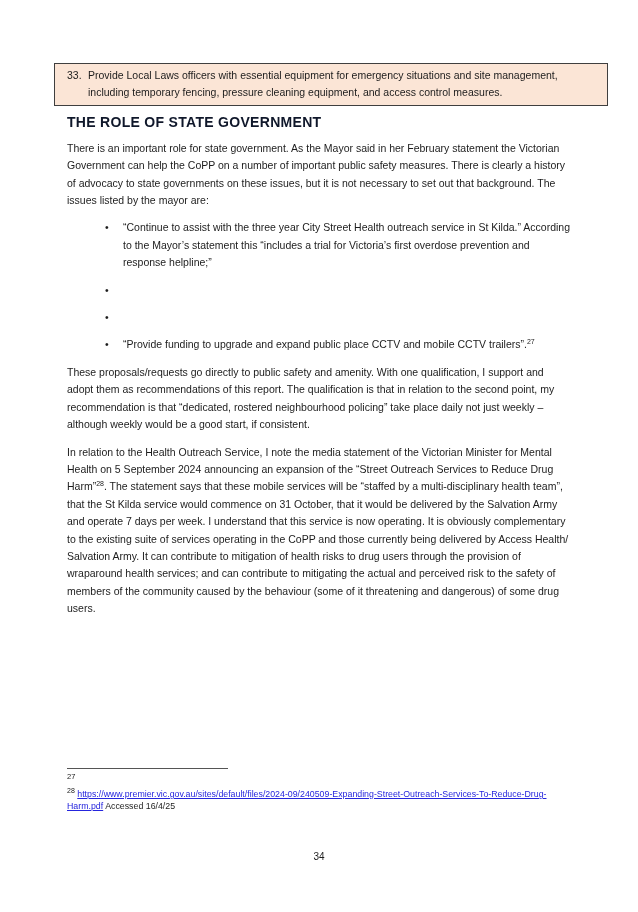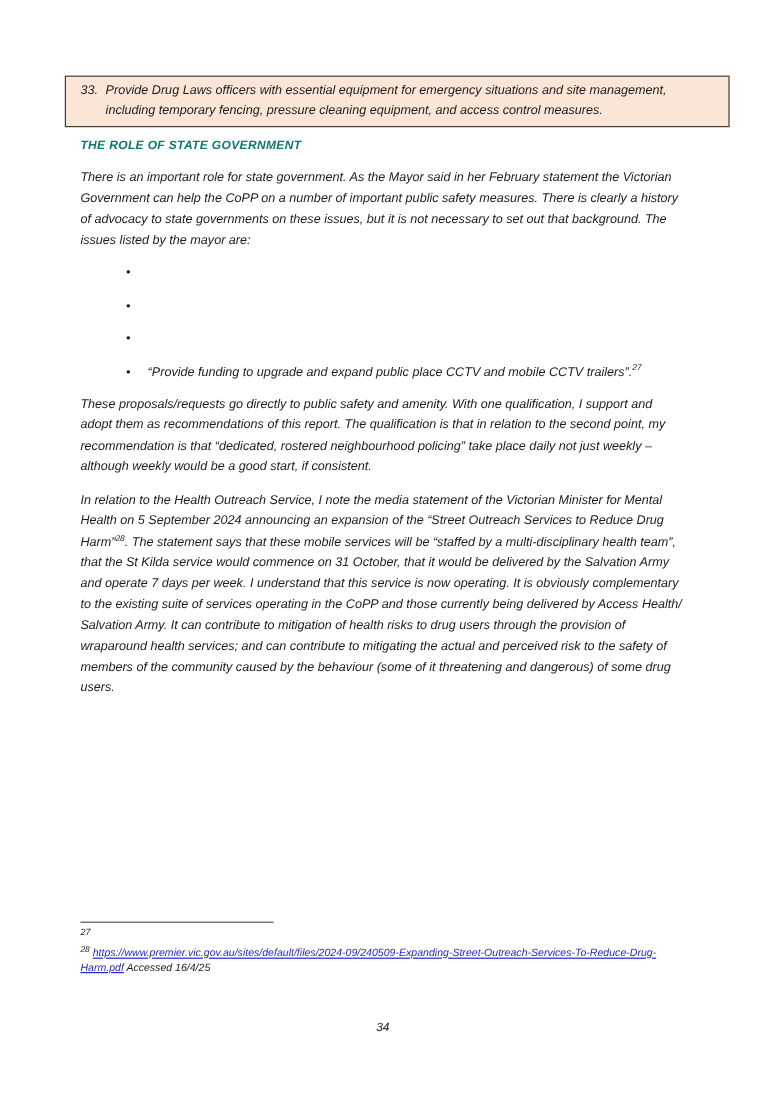--- a/index.html
+++ b/index.html
@@ -6,41 +6,40 @@
   .page {
     position: relative;
     width: 638px;
     height: 912px;
     background: #ffffff;
     overflow: hidden;
     font-family: "Liberation Sans", sans-serif;
     font-size: 10.5px;
     line-height: 17.4px;
     color: #1c1c1c;
-    font-style: italic;
   }
   .content { padding: 63px 67px 0 67px; }
 
   .rec-box {
     display: flex;
     width: 554px;
     margin-left: -13px;
     box-sizing: border-box;
     background: #fbe5d6;
     border: 1.4px solid #3f3f3f;
     padding: 3px 10px 3px 12px;
   }
   .rec-num { flex: 0 0 21px; }
   .rec-text { flex: 1; }
 
   .heading {
-    font-size: 10px;
+    font-size: 14px;
     font-weight: bold;
     letter-spacing: 0.3px;
-    color: #0f766e;
+    color: #0f172a;
     margin: 7px 0 0 0;
     line-height: 18px;
   }
 
   p { margin: 9px 0 10px 0; }
 
   ul.issues { list-style: none; margin: 10px 0; padding: 0; }
   ul.issues li { display: flex; margin: 0 0 10px 0; }
   .bullet { flex: 0 0 18px; margin-left: 38px; }
   .li-text { flex: 1; }
@@ -71,30 +70,31 @@
   }
 </style>
 </head>
 <body>
 
 <div class="page">
   <div class="content">
 
     <div class="rec-box">
       <span class="rec-num">33.</span>
-      <span class="rec-text">Provide Drug Laws officers with essential equipment for emergency situations and site management, including temporary fencing, pressure cleaning equipment, and access control measures.</span>
+      <span class="rec-text">Provide Local Laws officers with essential equipment for emergency situations and site management, including temporary fencing, pressure cleaning equipment, and access control measures.</span>
     </div>
 
     <h1 class="heading">THE ROLE OF STATE GOVERNMENT</h1>
 
     <p>There is an important role for state government. As the Mayor said in her February statement the Victorian Government can help the CoPP on a number of important public safety measures. There is clearly a history of advocacy to state governments on these issues, but it is not necessary to set out that background. The issues listed by the mayor are:</p>
 
     <ul class="issues">
       <li>
         <span class="bullet">•</span>
+        <span class="li-text"><span>“Continue to assist with the three year City Street Health outreach service in St Kilda.” According to the Mayor’s statement this “includes a trial for Victoria’s first overdose prevention and response helpline;”</span><sup></sup></span>
       </li>
       <li>
         <span class="bullet">•</span>
       </li>
       <li>
         <span class="bullet">•</span>
       </li>
       <li>
         <span class="bullet">•</span>
         <span class="li-text"><span>“Provide funding to upgrade and expand public place CCTV and mobile CCTV trailers”.</span><sup>27</sup></span>

